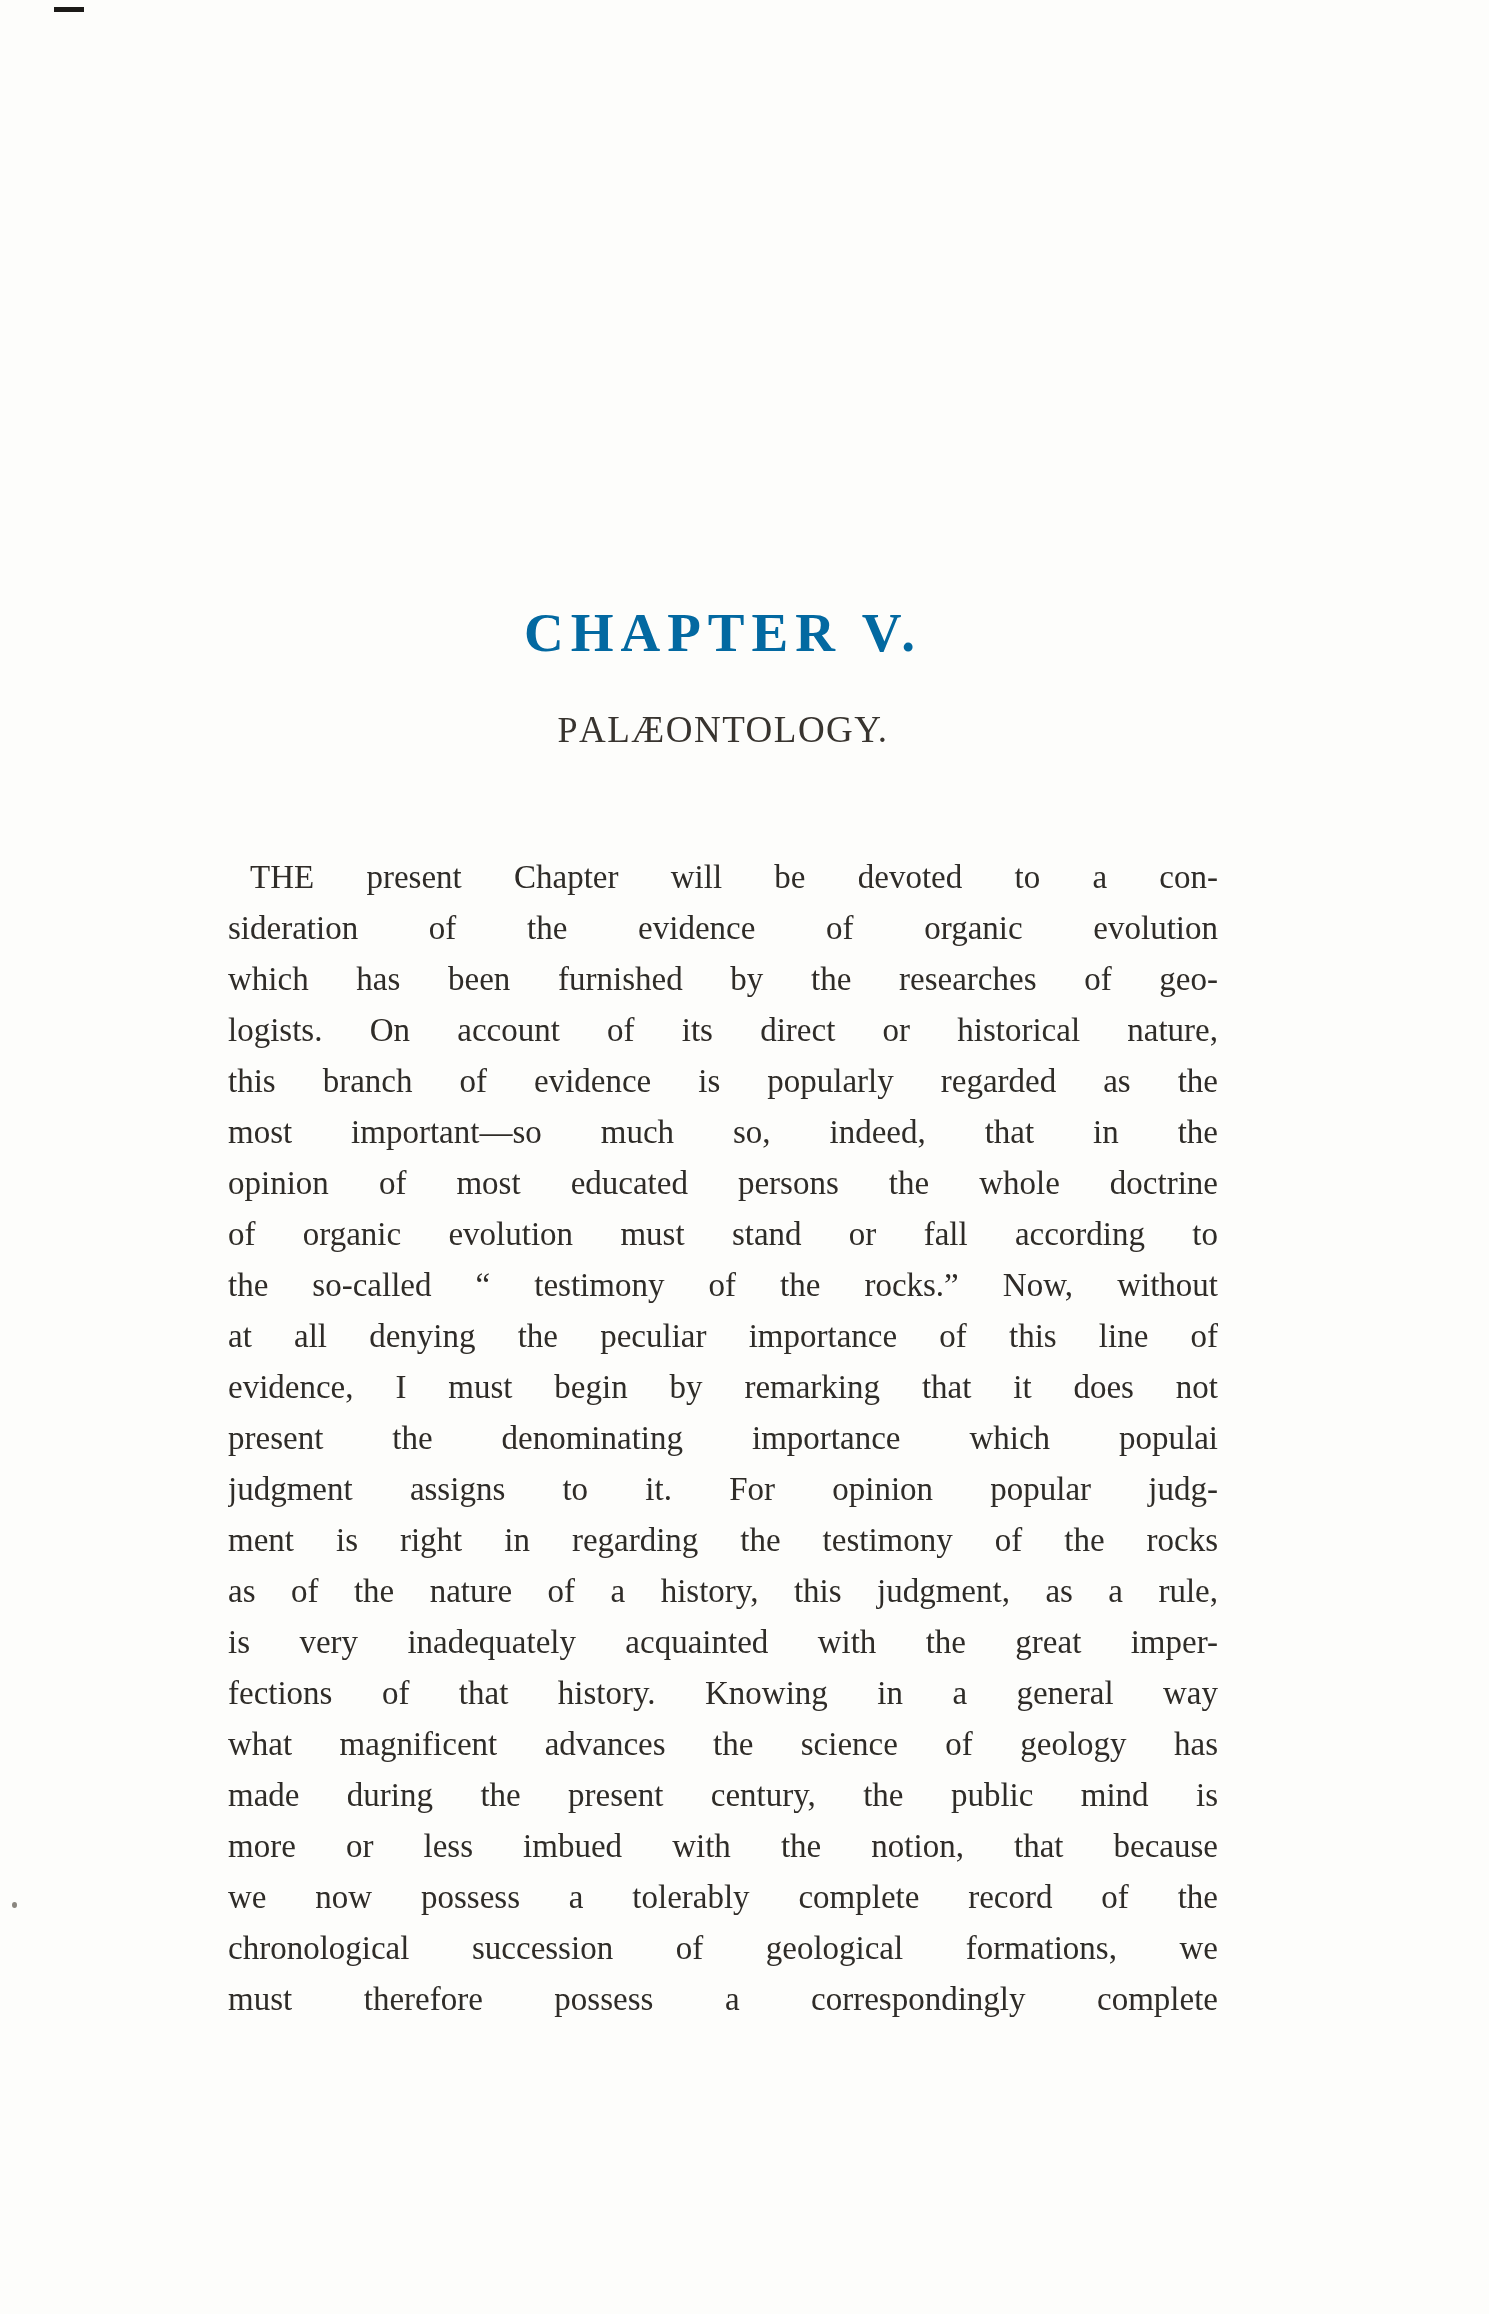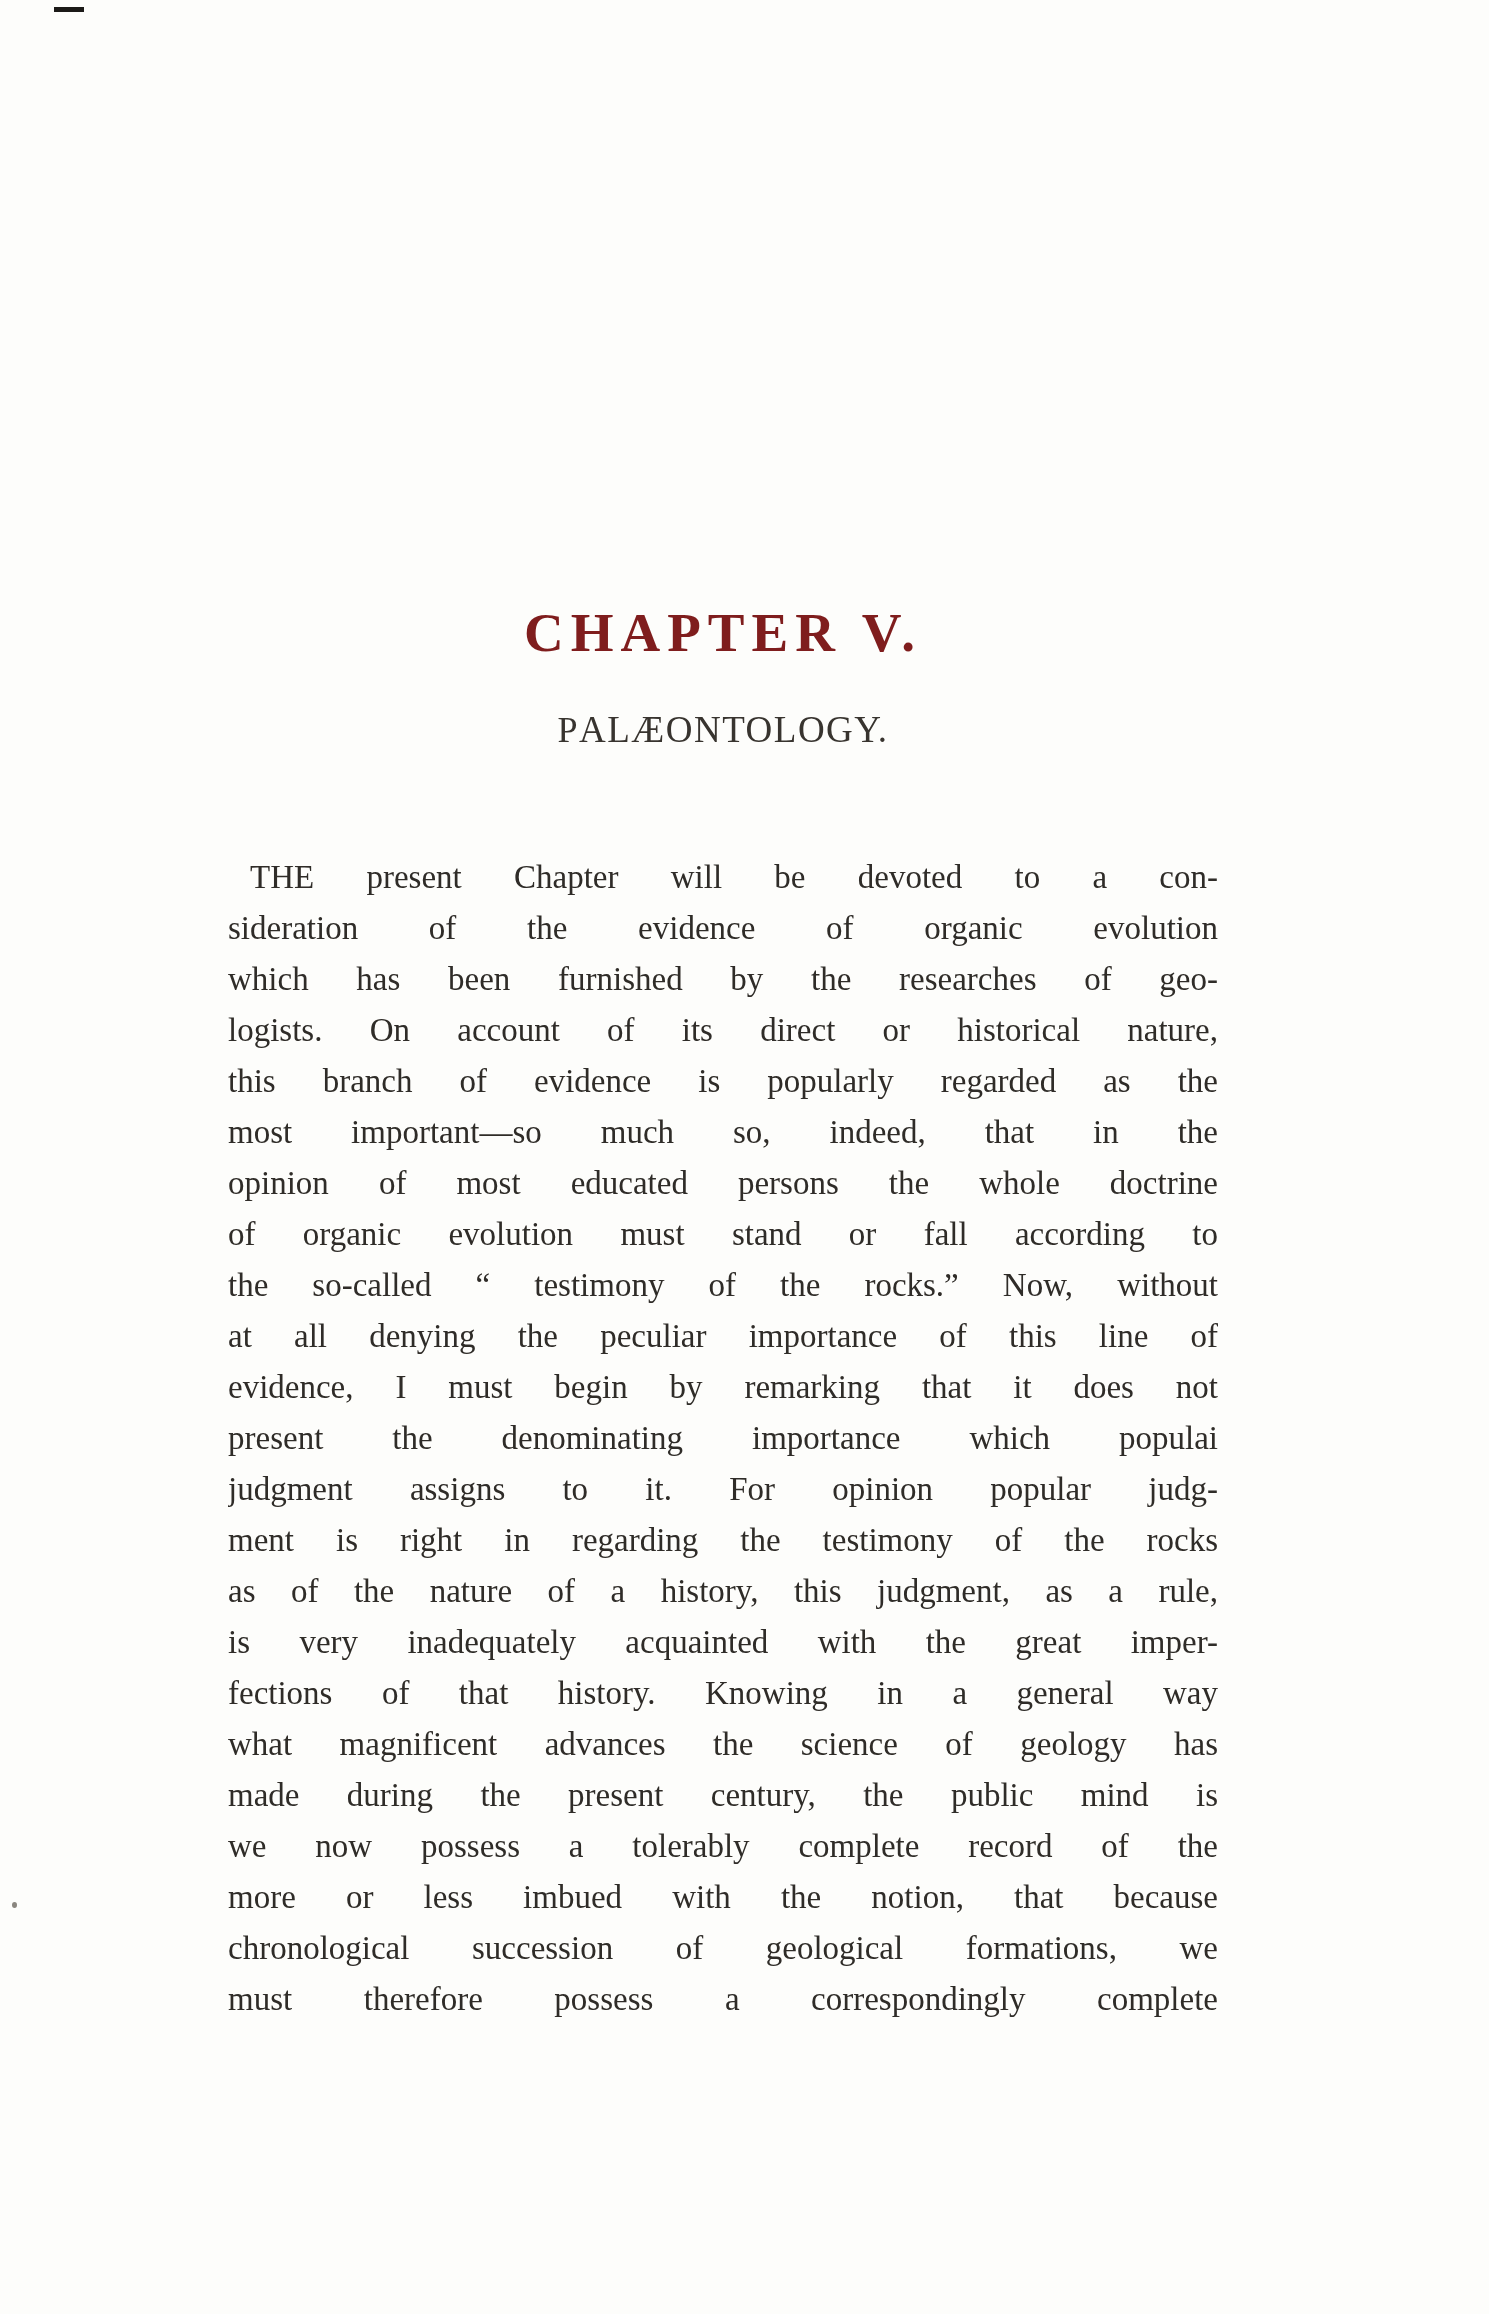--- a/index.html
+++ b/index.html
@@ -37,21 +37,21 @@
   .chapter-title {
     position: absolute;
     left: 228px;
     top: 602px;
     width: 990px;
     text-align: center;
     font-size: 55px;
     line-height: 62px;
     font-weight: 700;
     letter-spacing: 7px;
-    color: #7f1d1d;
+    color: #0369a1;
     white-space: nowrap;
   }
 
   .section-title {
     position: absolute;
     left: 228px;
     top: 712px;
     width: 990px;
     text-align: center;
     font-size: 37px;
@@ -111,19 +111,19 @@
     <div class="line">at all denying the peculiar importance of this line of</div>
     <div class="line">evidence, I must begin by remarking that it does not</div>
     <div class="line">present the denominating importance which populai</div>
     <div class="line">judgment assigns to it. For opinion popular judg-</div>
     <div class="line">ment is right in regarding the testimony of the rocks</div>
     <div class="line">as of the nature of a history, this judgment, as a rule,</div>
     <div class="line">is very inadequately acquainted with the great imper-</div>
     <div class="line">fections of that history. Knowing in a general way</div>
     <div class="line">what magnificent advances the science of geology has</div>
     <div class="line">made during the present century, the public mind is</div>
+    <div class="line">more or less imbued with the notion, that because</div>
     <div class="line">we now possess a tolerably complete record of the</div>
-    <div class="line">more or less imbued with the notion, that because</div>
     <div class="line">chronological succession of geological formations, we</div>
     <div class="line">must therefore possess a correspondingly complete</div>
   </div>
 
 </div>
 
 </body></html>

